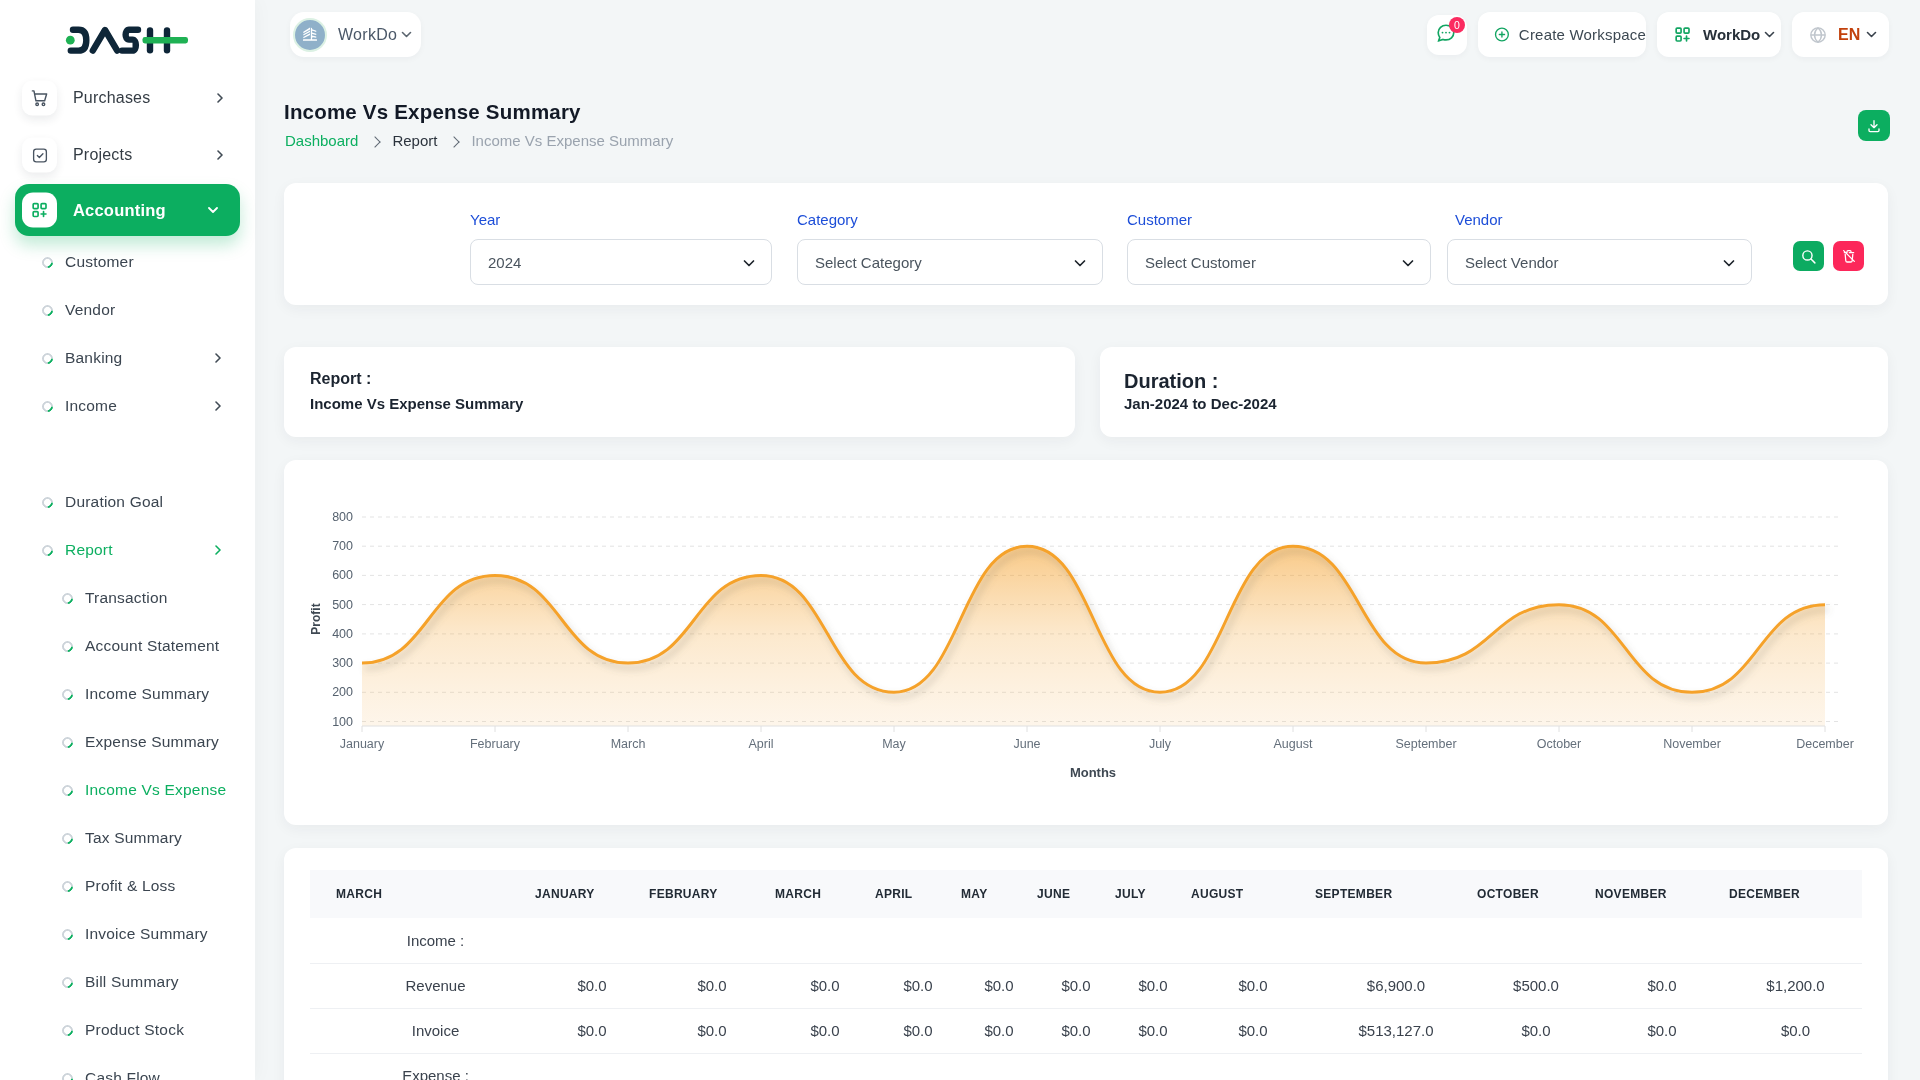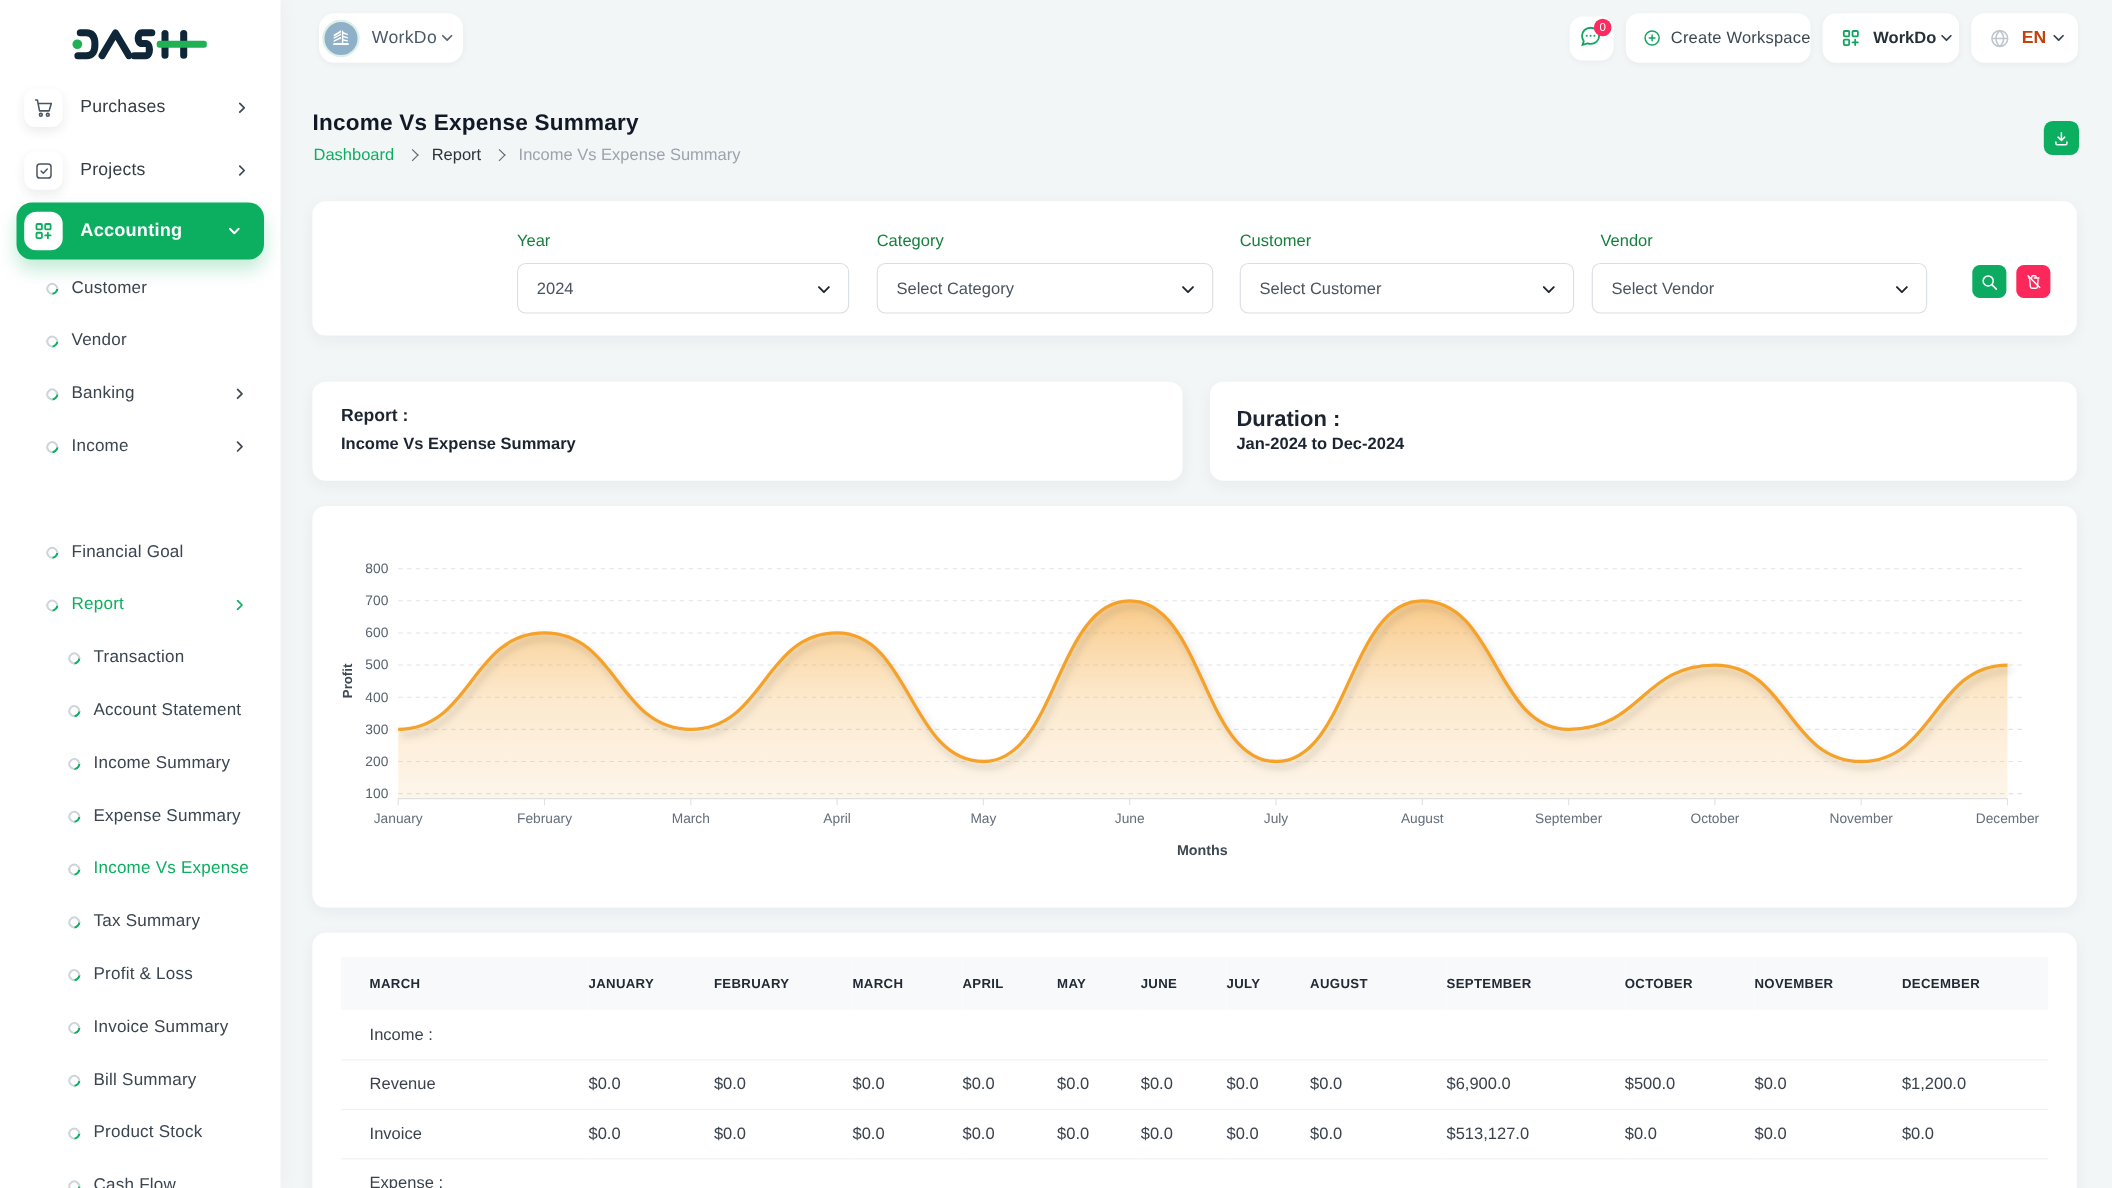--- a/index.html
+++ b/index.html
@@ -22,28 +22,28 @@
 #acct .iconbox{box-shadow:none;border-radius:11px;left:7px}
 
 .pill{position:absolute;top:12px;height:45px;background:#fff;border-radius:14px;box-shadow:0 2px 6px rgba(20,30,40,.04);display:flex;align-items:center}
 
 .card{position:absolute;background:#fff;border-radius:12px;box-shadow:0 4px 14px rgba(35,45,60,.05)}
 h1{position:absolute;left:284px;top:100px;font-size:20.5px;font-weight:bold;color:#121926;letter-spacing:.2px}
 #crumb{position:absolute;left:285px;top:132px;font-size:15px;color:#9aa3ae}
 #crumb .sep{display:inline-block;margin:0 13px;width:8px;height:8px;border-top:1.6px solid #5f6974;border-right:1.6px solid #5f6974;transform:rotate(45deg)}
 #crumb a{color:#0caf60;text-decoration:none}
 #crumb .mid{color:#2b333d}
-label.flt{position:absolute;top:211px;font-size:15px;color:#15803d}
+label.flt{position:absolute;top:211px;font-size:15px;color:#1d4ed8}
 .sel{position:absolute;top:239px;height:46px;background:#fff;border:1px solid #d9dee4;border-radius:8px;font-size:15px;color:#4a545e;display:flex;align-items:center;padding-left:17px}
 .sel svg{position:absolute;right:16px;top:19px}
 .sqbtn{position:absolute;top:241px;width:31px;height:30px;border-radius:7px;display:flex;align-items:center;justify-content:center}
 
 table{border-collapse:collapse;table-layout:fixed;width:1552px;font-size:15px;color:#3a424d}
 th{background:#f8f9fb;font-size:12px;font-weight:bold;color:#222b35;text-align:left;height:48px;letter-spacing:.3px}
-td{height:45px;border-top:1px solid #eef0f3;text-align:left}
+td{height:45px;border-top:1px solid #eef0f3;text-align:center}
 td.first,th.first{padding-left:26px}
 </style>
 </head>
 <body>
 
 <div id="sidebar">
   <svg class="abs" style="left:64px;top:24px" width="126" height="31" viewBox="0 0 126 31" fill="none">
     <g stroke="#0e2638" stroke-width="6.4" stroke-linecap="round" stroke-linejoin="round">
       <path d="M9,5.8 H14.5 C20.8,5.8 22.3,10.5 22.3,16.2 C22.3,22 20.8,26.6 14.5,26.6 H6.8"></path>
       <path d="M28.8,26.6 L41,6 L53.2,26.6"></path>
@@ -113,21 +113,21 @@
     </div>
   <div class="navitem sub" style="top:382px">
       <span class="donut"></span>
       <span class="navtext">Income</span>
     <svg class="chev" style="right:32px" viewBox="0 0 10 10" fill="none" stroke="#414b55" stroke-width="1.6" stroke-linecap="round" stroke-linejoin="round">
         <path d="M3 1l4 4-4 4"></path>
       </svg>
     </div>
   <div class="navitem sub" style="top:478px">
       <span class="donut"></span>
-      <span class="navtext">Financial Goal</span>
+      <span class="navtext">Duration Goal</span>
     </div>
   <div class="navitem sub" style="top:526px">
       <span class="donut"></span>
       <span class="navtext green">Report</span>
     <svg class="chev" style="right:32px" viewBox="0 0 10 10" fill="none" stroke="#0caf60" stroke-width="1.6" stroke-linecap="round" stroke-linejoin="round">
         <path d="M3 1l4 4-4 4"></path>
       </svg>
     </div>
 
   <div class="navitem sub sub2" style="top:574px">

